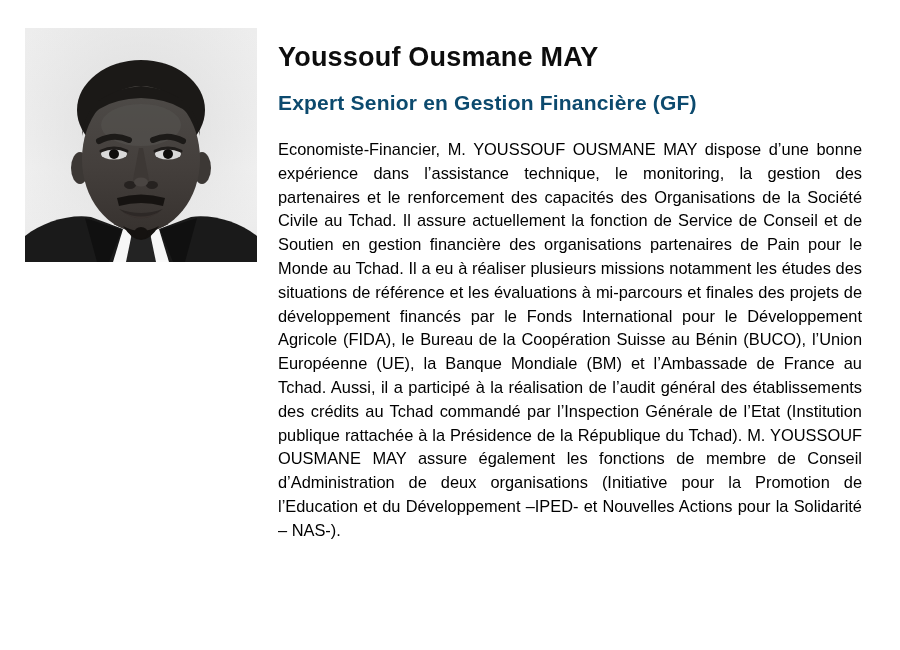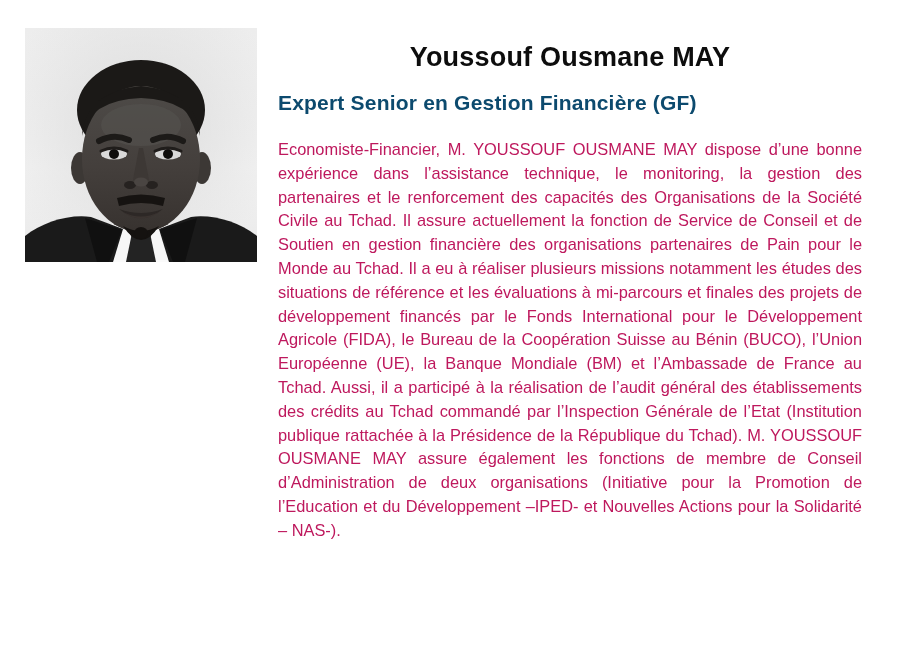--- a/index.html
+++ b/index.html
@@ -30,35 +30,34 @@
     top: 42px;
     width: 584px;
   }
   .name {
     margin: 0;
     font-size: 27px;
     line-height: 30px;
     font-weight: 700;
     color: #0d0d0d;
     letter-spacing: 0.2px;
-    text-align: center;
   }
   .role {
     margin: 18px 0 0 0;
     font-size: 21px;
     line-height: 26px;
     font-weight: 700;
     color: #0c4a6e;
     letter-spacing: 0.2px;
   }
   .bio {
     margin: 22px 0 0 0;
     font-size: 16.4px;
     line-height: 23.8px;
-    color: #be185d;
+    color: #000000;
     text-align: justify;
     text-justify: inter-word;
   }
 </style>
 </head>
 <body>
 
 <div class="page">
 
   <div class="photo-frame">

